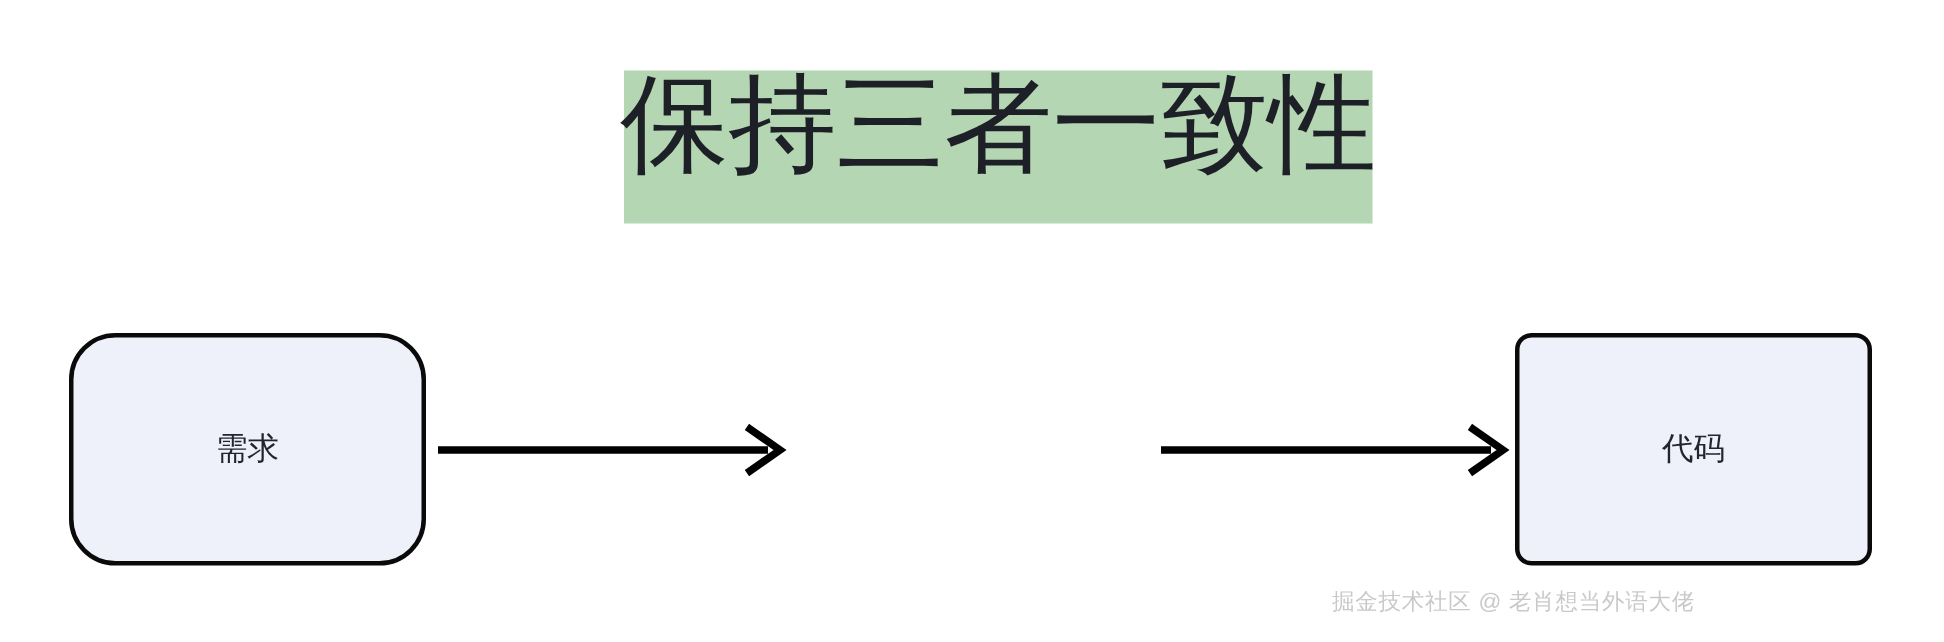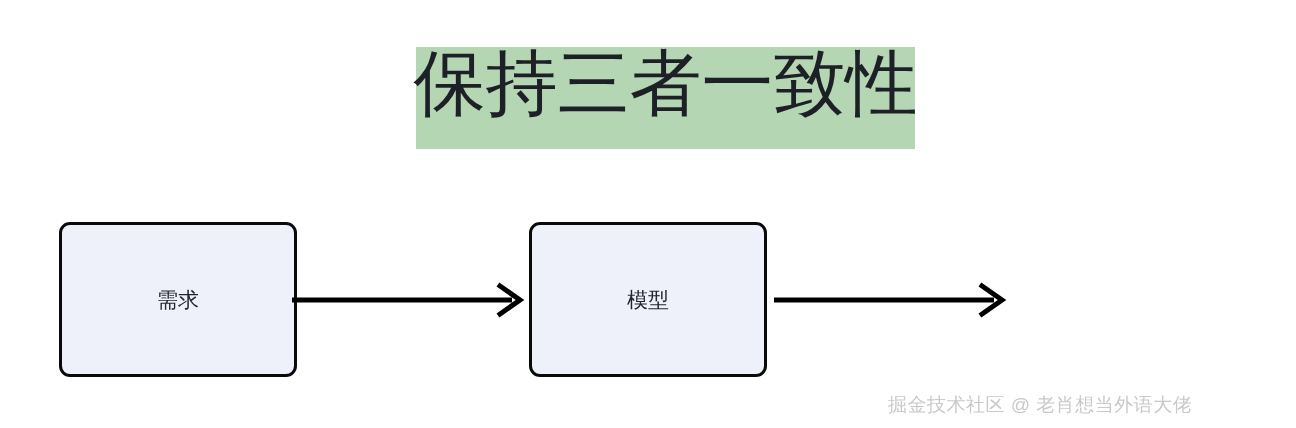--- a/index.html
+++ b/index.html
@@ -58,40 +58,40 @@
     align-items: center;
     justify-content: center;
   }
   .node-label {
     font-size: 21px;
     color: #22252e;
     line-height: 1;
     white-space: nowrap;
   }
 
-  #node-requirement { left: 59px; }
+  #node-requirement { left: 46px; border-radius: 31px; }
   #node-model       { left: 529px; }
   #node-code        { left: 1010px; }
 
   
   .arrow-svg {
     position: absolute;
     top: 282px;
     height: 36px;
     overflow: visible;
   }
   #arrow-1 { left: 288px; width: 242px; }
   #arrow-2 { left: 770px; width: 242px; }
 
   
   #watermark {
     position: absolute;
     left: 888px;
     top: 392px;
-    font-size: 19px;
+    font-size: 15px;
     color: #c9c9c9;
     white-space: nowrap;
     letter-spacing: 0.5px;
   }
 </style>
 </head>
 <body>
 
 <div id="title-highlight">
   <span id="title-text">保持三者一致性</span>
@@ -101,25 +101,25 @@
 
   <div class="node" id="node-requirement">
     <span class="node-label">需求</span>
   </div>
 
   <svg class="arrow-svg" id="arrow-1" viewBox="0 0 242 36">
     <line x1="4" y1="18" x2="224" y2="18" stroke="#000000" stroke-width="5" stroke-linecap="butt"></line>
     <polyline points="212,4 232,18 212,32" fill="none" stroke="#000000" stroke-width="5" stroke-linecap="square" stroke-linejoin="miter"></polyline>
   </svg>
 
-  <div class="node" id="node-model">
-    <span class="node-label">模型</span>
-  </div>
 
   <svg class="arrow-svg" id="arrow-2" viewBox="0 0 242 36">
     <line x1="4" y1="18" x2="224" y2="18" stroke="#000000" stroke-width="5" stroke-linecap="butt"></line>
     <polyline points="212,4 232,18 212,32" fill="none" stroke="#000000" stroke-width="5" stroke-linecap="square" stroke-linejoin="miter"></polyline>
   </svg>
 
+  <div class="node" id="node-code">
+    <span class="node-label">代码</span>
+  </div>
 
 </div>
 
 <div id="watermark">掘金技术社区 @ 老肖想当外语大佬</div>
 
 </body></html>

